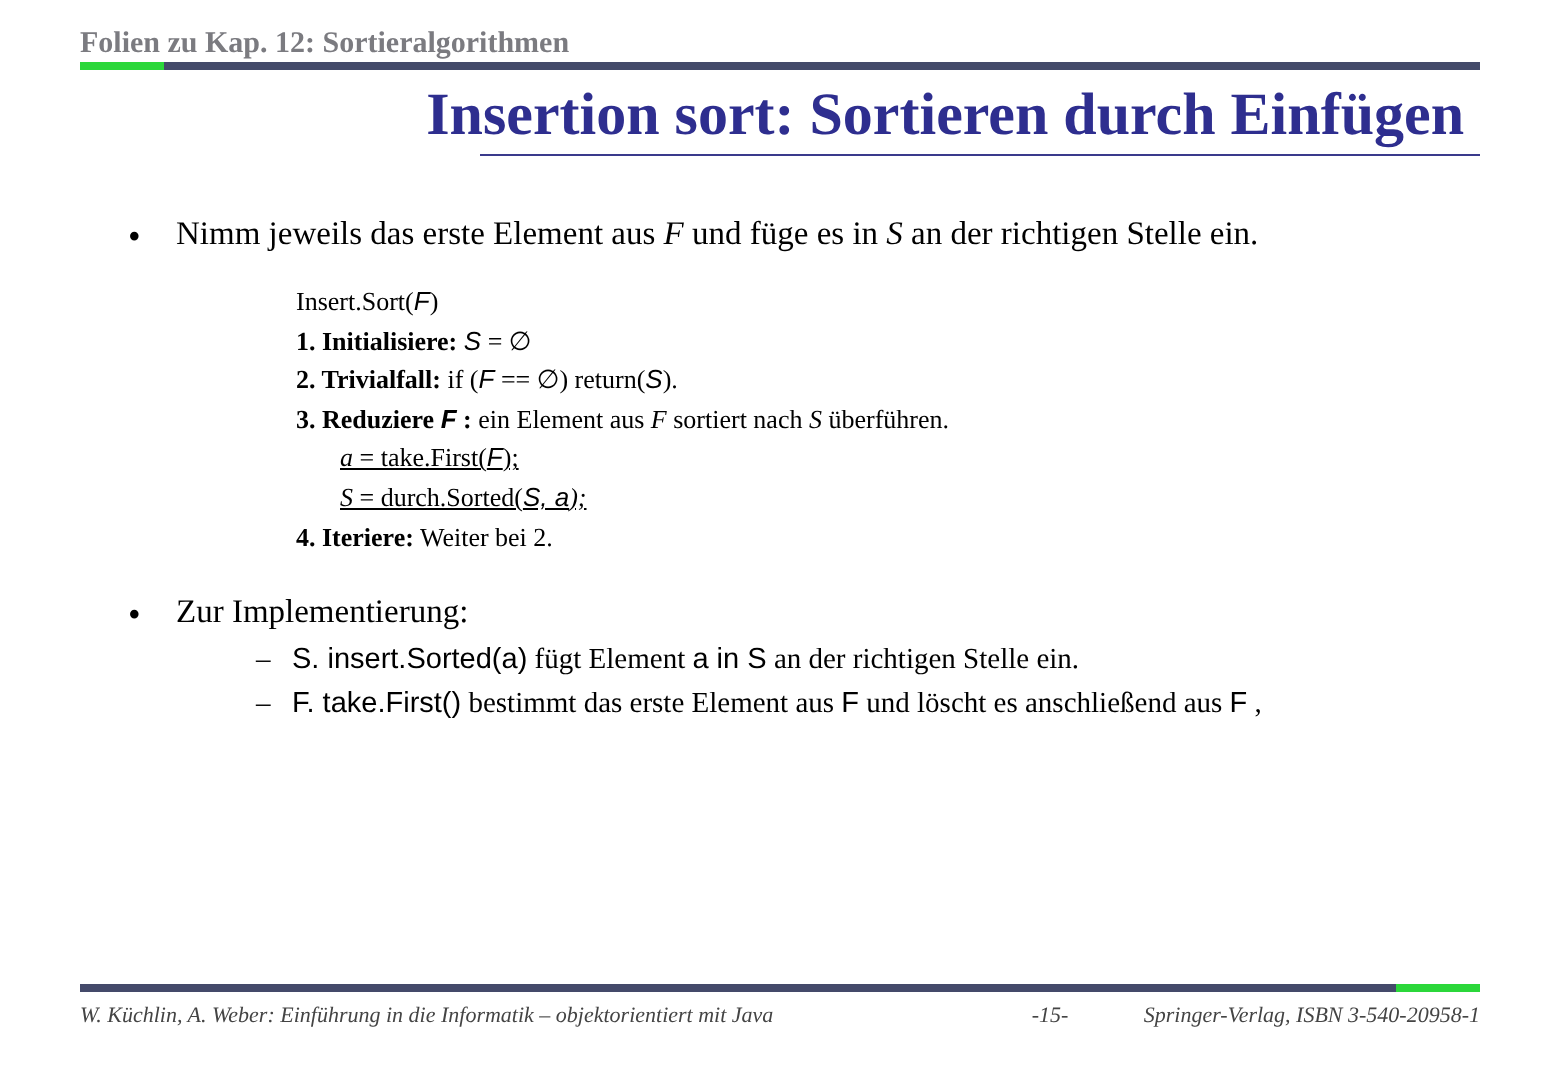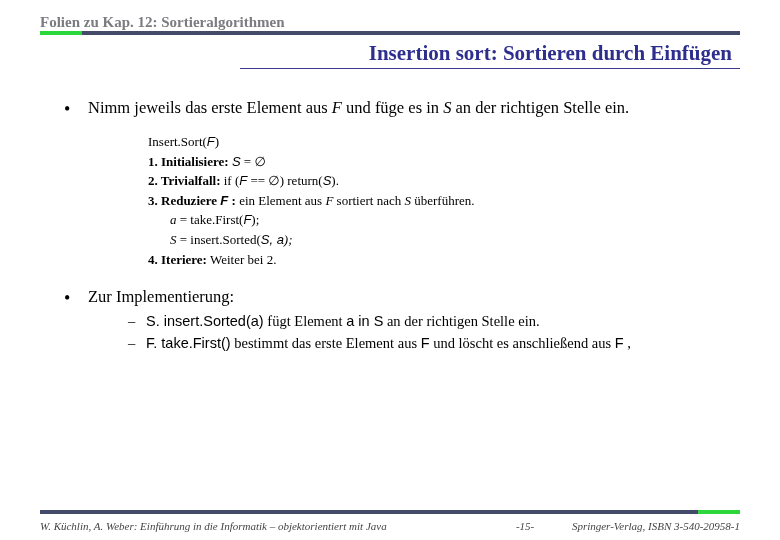--- a/index.html
+++ b/index.html
@@ -22,21 +22,21 @@
   }
   .rule-top {
     height: 4px;
     background: linear-gradient(to right,
       #2bd73a 0%, #2bd73a 6%,
       #444a6a 6%, #444a6a 100%);
     margin-bottom: 6px;
   }
   .slide-title {
     color: #2e2e8f;
-    font-size: 21px;
+    font-size: 30px;
     font-weight: bold;
     text-align: right;
     padding-right: 8px;
     margin-bottom: 2px;
   }
   .title-underline {
     height: 1px;
     background: #3a3a8c;
     margin-left: 200px;
   }
@@ -61,21 +61,21 @@
     font-size: 18px;
   }
   .algo-block {
     margin-left: 60px;
     margin-top: 14px;
     font-size: 13px;
   }
   .algo-head { margin-bottom: 2px; }
   .algo-comment { margin-left: 22px; margin-bottom: 14px; }
   .algo-step { margin-bottom: 2px; }
-  .algo-sub { margin-left: 22px; }
+  .algo-sub { margin-left: 22px; text-decoration: underline; }
   .ital { font-style: italic; }
   .bold { font-weight: bold; }
   .sans-ital { font-family: Arial, Helvetica, sans-serif; font-style: italic; }
   .sans { font-family: Arial, Helvetica, sans-serif; }
   .impl-bullet { margin-top: 6px; }
   ul.dash-list {
     list-style: none;
     margin-left: 40px;
     margin-top: 4px;
     font-size: 14.5px;
@@ -88,21 +88,21 @@
   ul.dash-list > li::before {
     content: "–";
     position: absolute;
     left: 0;
     top: 0;
   }
   .footer {
     position: absolute;
     left: 40px;
     right: 40px;
-    bottom: 8px;
+    bottom: 26px;
   }
   .rule-bottom {
     height: 4px;
     background: linear-gradient(to right,
       #444a6a 0%, #444a6a 94%,
       #2bd73a 94%, #2bd73a 100%);
     margin-bottom: 6px;
   }
   .footer-line {
     display: flex;
@@ -142,21 +142,21 @@
         <div class="algo-step">
           <span class="bold">2. Trivialfall:</span><span> if (</span><span class="sans-ital">F</span><span> == ∅</span><span>) return(</span><span class="sans-ital">S</span><span>).</span>
         </div>
         <div class="algo-step">
           <span class="bold"><span>3. Reduziere </span><span class="sans-ital">F</span><span> :</span></span><span> ein Element aus </span><span class="ital">F</span><span> sortiert nach </span><span class="ital">S</span><span> überführen.</span>
         </div>
         <div class="algo-step algo-sub">
           <span class="ital">a</span><span> = take.First(</span><span class="sans-ital">F</span><span>);</span>
         </div>
         <div class="algo-step algo-sub">
-          <span class="ital">S</span><span> = insert.Sorted(</span><span class="sans-ital">S, a</span><span class="ital">);</span>
+          <span class="ital">S</span><span> = durch.Sorted(</span><span class="sans-ital">S, a</span><span class="ital">);</span>
         </div>
         <div class="algo-step">
           <span class="bold">4. Iteriere:</span><span> Weiter bei 2.</span>
         </div>
       </div>
     </li>
 
     <li class="impl-bullet">
       <span>Zur Implementierung:</span>
       <ul class="dash-list">

